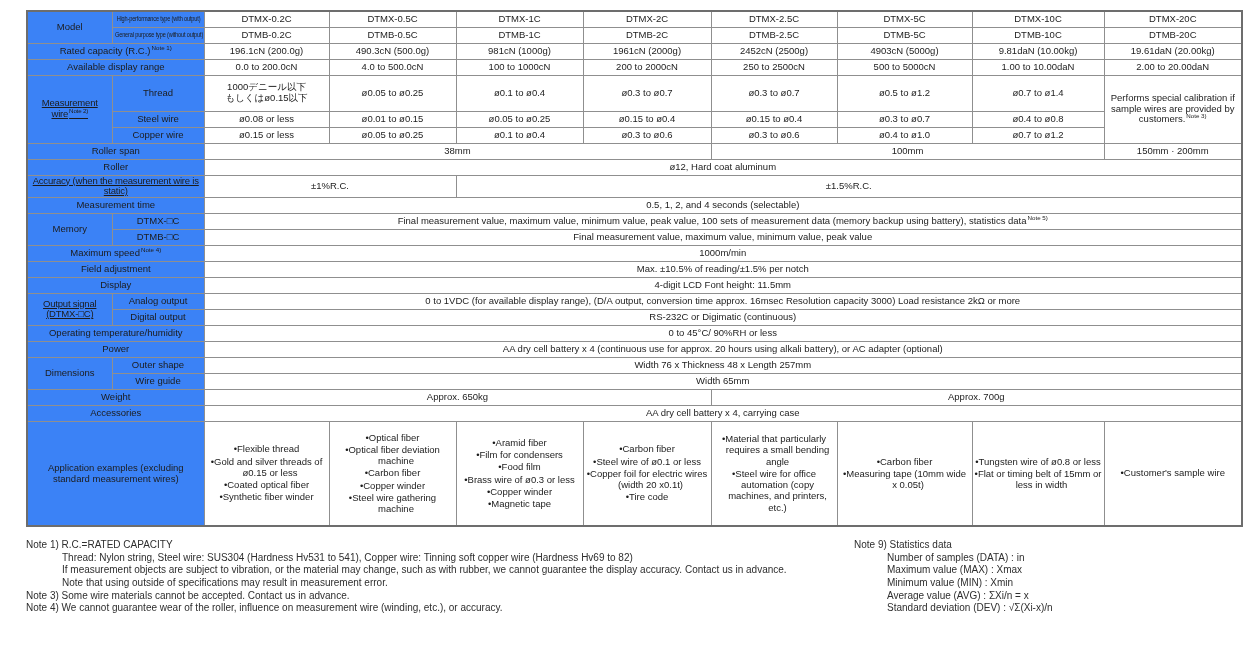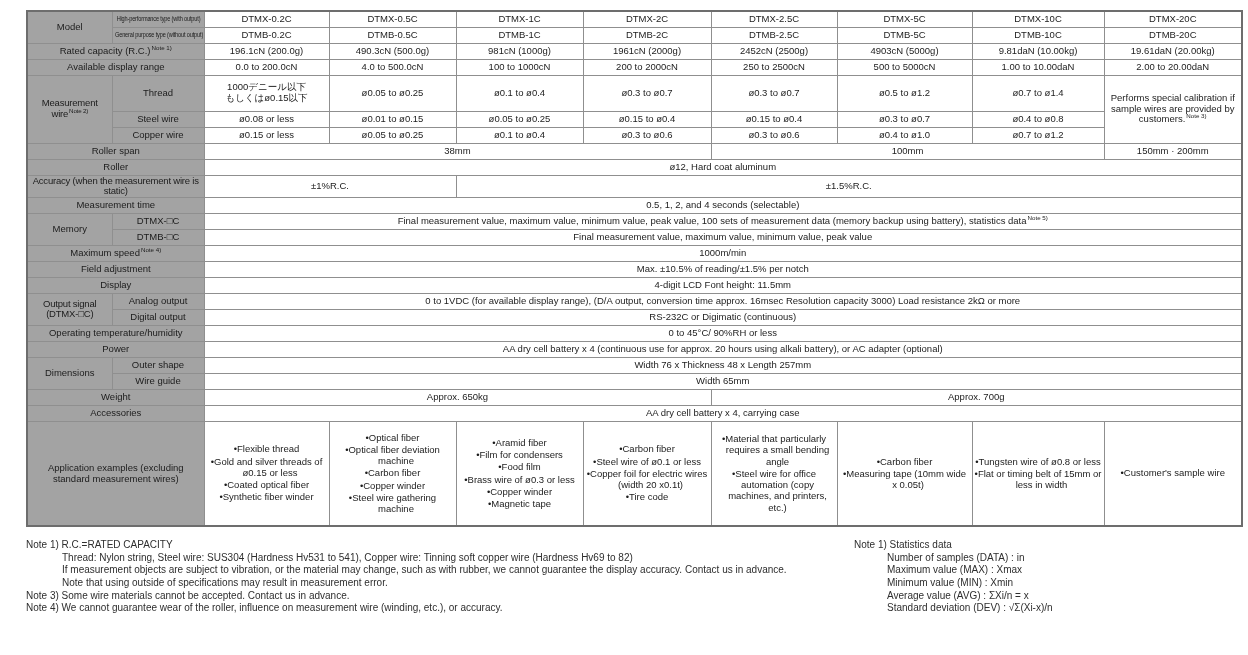--- a/index.html
+++ b/index.html
@@ -1,24 +1,24 @@
 <!DOCTYPE html>
 <html><head>
 <meta charset="utf-8">
 <style>
   html,body{margin:0;padding:0;background:#fff;}
   body{width:1248px;height:655px;font-family:"Liberation Sans","DejaVu Sans",sans-serif;color:#1c1c1c;overflow:hidden;}
   .page{position:relative;width:1248px;height:655px;}
   table.spec{border-collapse:collapse;table-layout:fixed;width:1215px;margin:10px 0 0 26px;border:2px solid #6d6d6d;}
   table.spec td{border:1px solid #8f8f8f;font-size:9.5px;line-height:1.12;text-align:center;vertical-align:middle;padding:0 2px;overflow:hidden;}
   tr.rs{height:16px;} tr.rt{height:36px;} tr.ra{height:105px;}
-  td.lbl{background:#a3a3a3;}
+  td.lbl{background:#3b82f6;}
   td.model-name{font-size:10px;}
   .xs{display:block;white-space:nowrap;font-size:7px;width:125%;transform:scaleX(0.8);transform-origin:0 50%;text-align:center;letter-spacing:-0.2px;}
-  td.sm{font-size:8px;letter-spacing:-0.2px;}
+  td.sm{font-size:8px;letter-spacing:-0.2px;text-decoration:underline;}
   sup.nt{font-size:6.2px;vertical-align:super;line-height:0;padding-left:1px;}
   td.jp{font-size:9px;line-height:1.25;}
   td.special{text-align:justify;vertical-align:top;font-size:9.5px;line-height:1.22;padding:2px 4px;}
   td.app-cell{vertical-align:top;text-align:left;font-size:8.8px;padding:3px 4px;}
   .app-item{padding-left:7px;text-indent:-7px;line-height:1.18;margin-bottom:1px;}
   .notes{position:relative;margin:12px 0 0 26px;font-size:10px;line-height:12.6px;color:#2e2e2e;width:1210px;}
   .notes .indent{padding-left:36px;}
   .notes-right{position:absolute;left:828px;top:0;}
   .notes-right .sub{padding-left:33px;}
 </style>
@@ -276,21 +276,21 @@
 <div class="notes">
   <div class="notes-left">
     <div>Note 1) R.C.=RATED CAPACITY</div>
     <div class="indent">Thread: Nylon string, Steel wire: SUS304 (Hardness Hv531 to 541), Copper wire: Tinning soft copper wire (Hardness Hv69 to 82)</div>
     <div class="indent">If measurement objects are subject to vibration, or the material may change, such as with rubber, we cannot guarantee the display accuracy. Contact us in advance.</div>
     <div class="indent">Note that using outside of specifications may result in measurement error.</div>
     <div>Note 3) Some wire materials cannot be accepted. Contact us in advance.</div>
     <div>Note 4) We cannot guarantee wear of the roller, influence on measurement wire (winding, etc.), or accuracy.</div>
   </div>
   <div class="notes-right">
-    <div>Note 1) Statistics data</div>
+    <div>Note 9) Statistics data</div>
     <div class="sub">Number of samples (DATA) : in</div>
     <div class="sub">Maximum value (MAX) : Xmax</div>
     <div class="sub">Minimum value (MIN) : Xmin</div>
     <div class="sub">Average value (AVG) : ΣXi/n = x</div>
     <div class="sub">Standard deviation (DEV) : √Σ(Xi-x)/n</div>
   </div>
 </div>
 
 </div>
 

